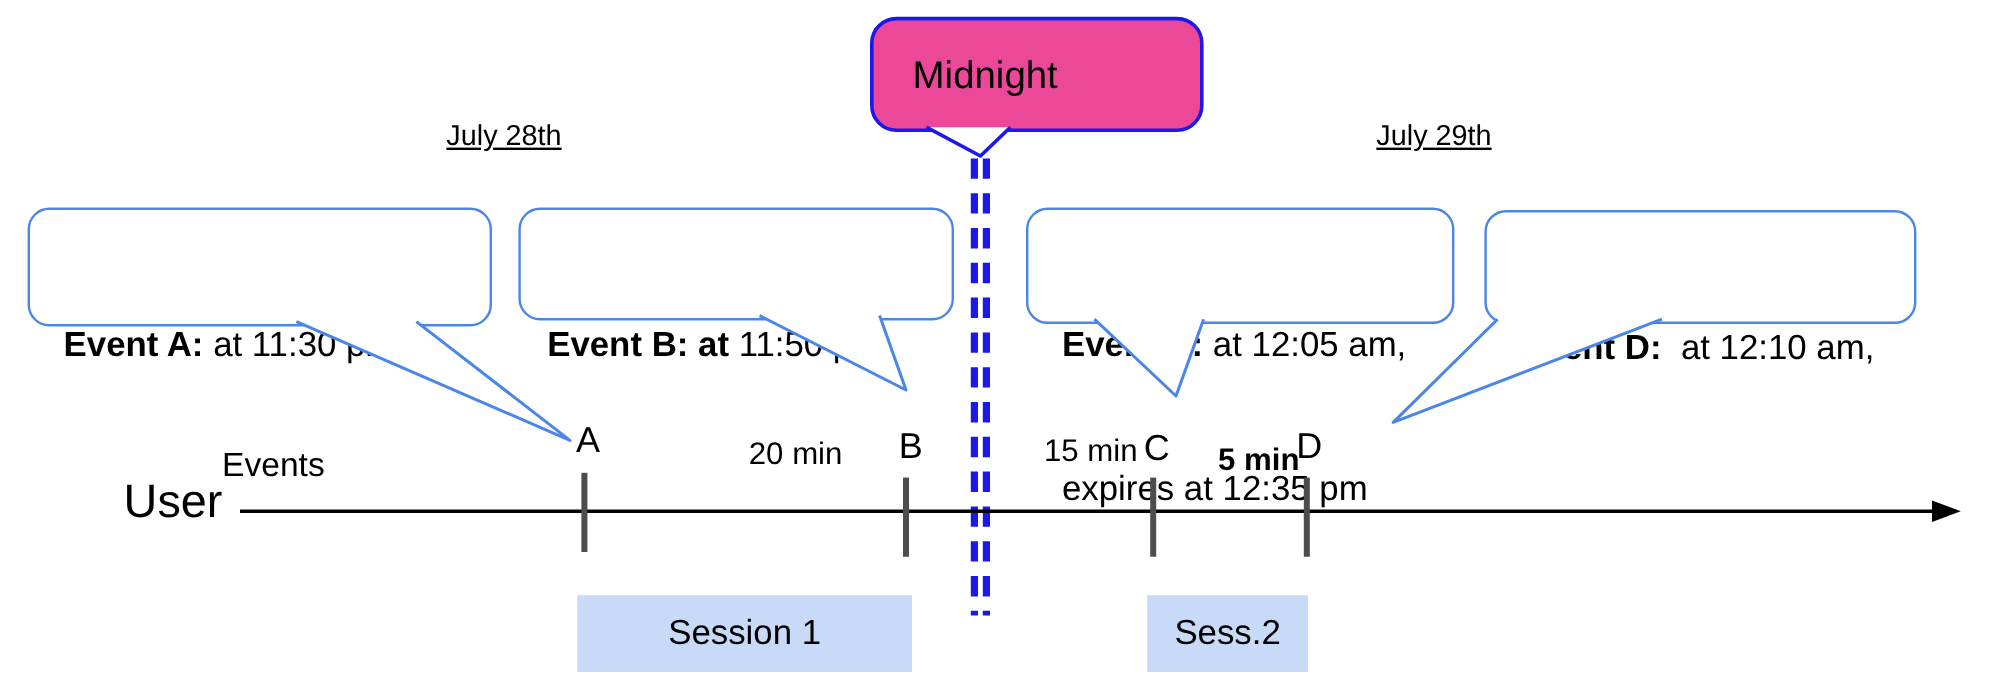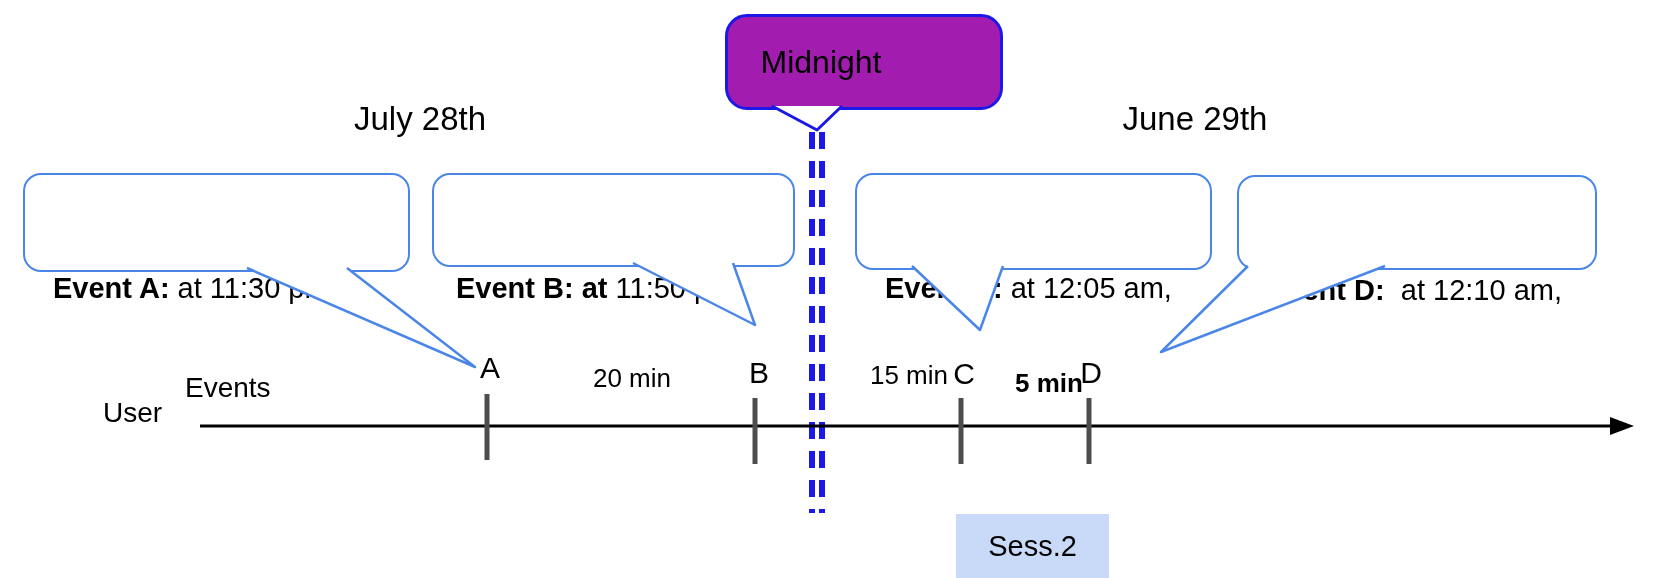--- a/index.html
+++ b/index.html
@@ -1,87 +1,91 @@
 <!DOCTYPE html>
 <html style="--bubble-border: #4a86e8; --midnight-blue: #1c18e8; --session-fill: #c9daf8; --tick-gray: #4d4d4d;"><head>
 <meta charset="utf-8">
 <style>
   html,body{margin:0;padding:0;background:#fff;}
   .canvas{
     position:relative;width:1668px;height:578px;background:#fff;overflow:hidden;
     font-family:"Liberation Sans", sans-serif;color:#000;
   }
   .abs{position:absolute;}
-  .date{font-size:33px;text-align:center;width:260px;}
+  .date{font-size:24px;text-align:center;width:260px;text-decoration:underline;}
   .bubble{
     position:absolute;background:#fff;border:2.5px solid var(--bubble-border);
     border-radius:18px;box-sizing:border-box;
     font-size:29px;line-height:40px;padding:13px 10px 0 28px;white-space:pre;
   }
   .bubble b{font-weight:bold;}
   .midnight{
     position:absolute;left:725px;top:14px;width:278px;height:96px;box-sizing:border-box;
-    border:3px solid var(--midnight-blue);border-radius:22px;background:#a21caf;
+    border:3px solid var(--midnight-blue);border-radius:22px;background:#ec4899;
     display:flex;align-items:center;justify-content:center;
     font-size:32px;padding-right:86px;
   }
   .axis-label{font-size:28px;margin-top:20px;}
-  .user-label{font-size:28px;}
+  .user-label{font-size:39px;}
   .marker{font-size:30px;width:50px;text-align:center;}
   .interval{font-size:26px;width:110px;text-align:center;}
   .session{
     position:absolute;background:var(--session-fill);height:64px;
     display:flex;align-items:center;justify-content:center;font-size:29px;
   }
   svg.overlay{position:absolute;left:0;top:0;pointer-events:none;z-index:5;}
   .dash-line{stroke:var(--midnight-blue);stroke-width:6;stroke-dasharray:17 12;}
   .timeline-line{stroke:#000;stroke-width:3;}
   .arrowhead{fill:#000;stroke:none;}
   .tick{stroke:var(--tick-gray);stroke-width:5;}
   .tail{fill:#fff;stroke:var(--bubble-border);stroke-width:2.5;stroke-linejoin:round;}
   .mid-tail{fill:#fff;stroke:var(--midnight-blue);stroke-width:3;stroke-linejoin:round;}
 </style>
 </head>
 <body>
 
 <div class="canvas">
 
   <div class="abs date" style="left:290px;top:100px;">July 28th</div>
-  <div class="abs date" style="left:1065px;top:100px;">June 29th</div>
+  <div class="abs date" style="left:1065px;top:100px;">July 29th</div>
 
   <div class="midnight">
     <span>Midnight</span>
   </div>
 
   <div class="bubble" style="left:23px;top:173px;width:387px;height:99px;">
     <div><b>Event A:</b><span> at 11:30 pm,</span></div>
   </div>
   <div class="bubble" style="left:432px;top:173px;width:363px;height:94px;padding-left:22px;">
     <div><b>Event B: at</b><span> 11:50 pm,</span></div>
   </div>
   <div class="bubble" style="left:855px;top:173px;width:357px;height:97px;">
     <div><b>Event C:</b><span> at 12:05 am,</span></div>
+    <div>expires at 12:35 pm</div>
   </div>
   <div class="bubble" style="left:1237px;top:175px;width:360px;height:95px;">
     <div><b>Event D:</b><span>  at 12:10 am,</span></div>
   </div>
 
   <div class="abs axis-label" style="left:185px;top:352px;">Events</div>
   <div class="abs user-label" style="left:103px;top:397px;">User</div>
 
   <div class="abs marker" style="left:465px;top:351px;">A</div>
   <div class="abs marker" style="left:734px;top:356px;">B</div>
   <div class="abs marker" style="left:939px;top:357px;">C</div>
   <div class="abs marker" style="left:1066px;top:356px;">D</div>
 
-  <div class="abs interval" style="left:577px;top:363px;">20 min</div>
+  <div class="abs interval" style="left:608px;top:363px;">20 min</div>
   <div class="abs interval" style="left:826px;top:360px;margin-left:28px;">15 min</div>
   <div class="abs interval" style="left:994px;top:368px;font-weight:bold;">5 min</div>
 
-  <div class="session" style="left:956px;top:496px;width:153px;margin-top:18px;">
+  <div class="session" style="left:481px;top:496px;width:279px;">
+    <span>Session 1</span>
+  </div>
+  <div class="session" style="left:956px;top:496px;width:134px;">
     <span>Sess.2</span>
   </div>
 
   <svg class="overlay" width="1668" height="578" viewBox="0 0 1668 578">
 
     <line class="dash-line" x1="812" y1="132" x2="812" y2="513"></line>
     <line class="dash-line" x1="822" y1="132" x2="822" y2="513"></line>
 
     <line class="timeline-line" x1="200" y1="426" x2="1614" y2="426"></line>
     <polygon class="arrowhead" points="1610,417 1634,426 1610,435"></polygon>

